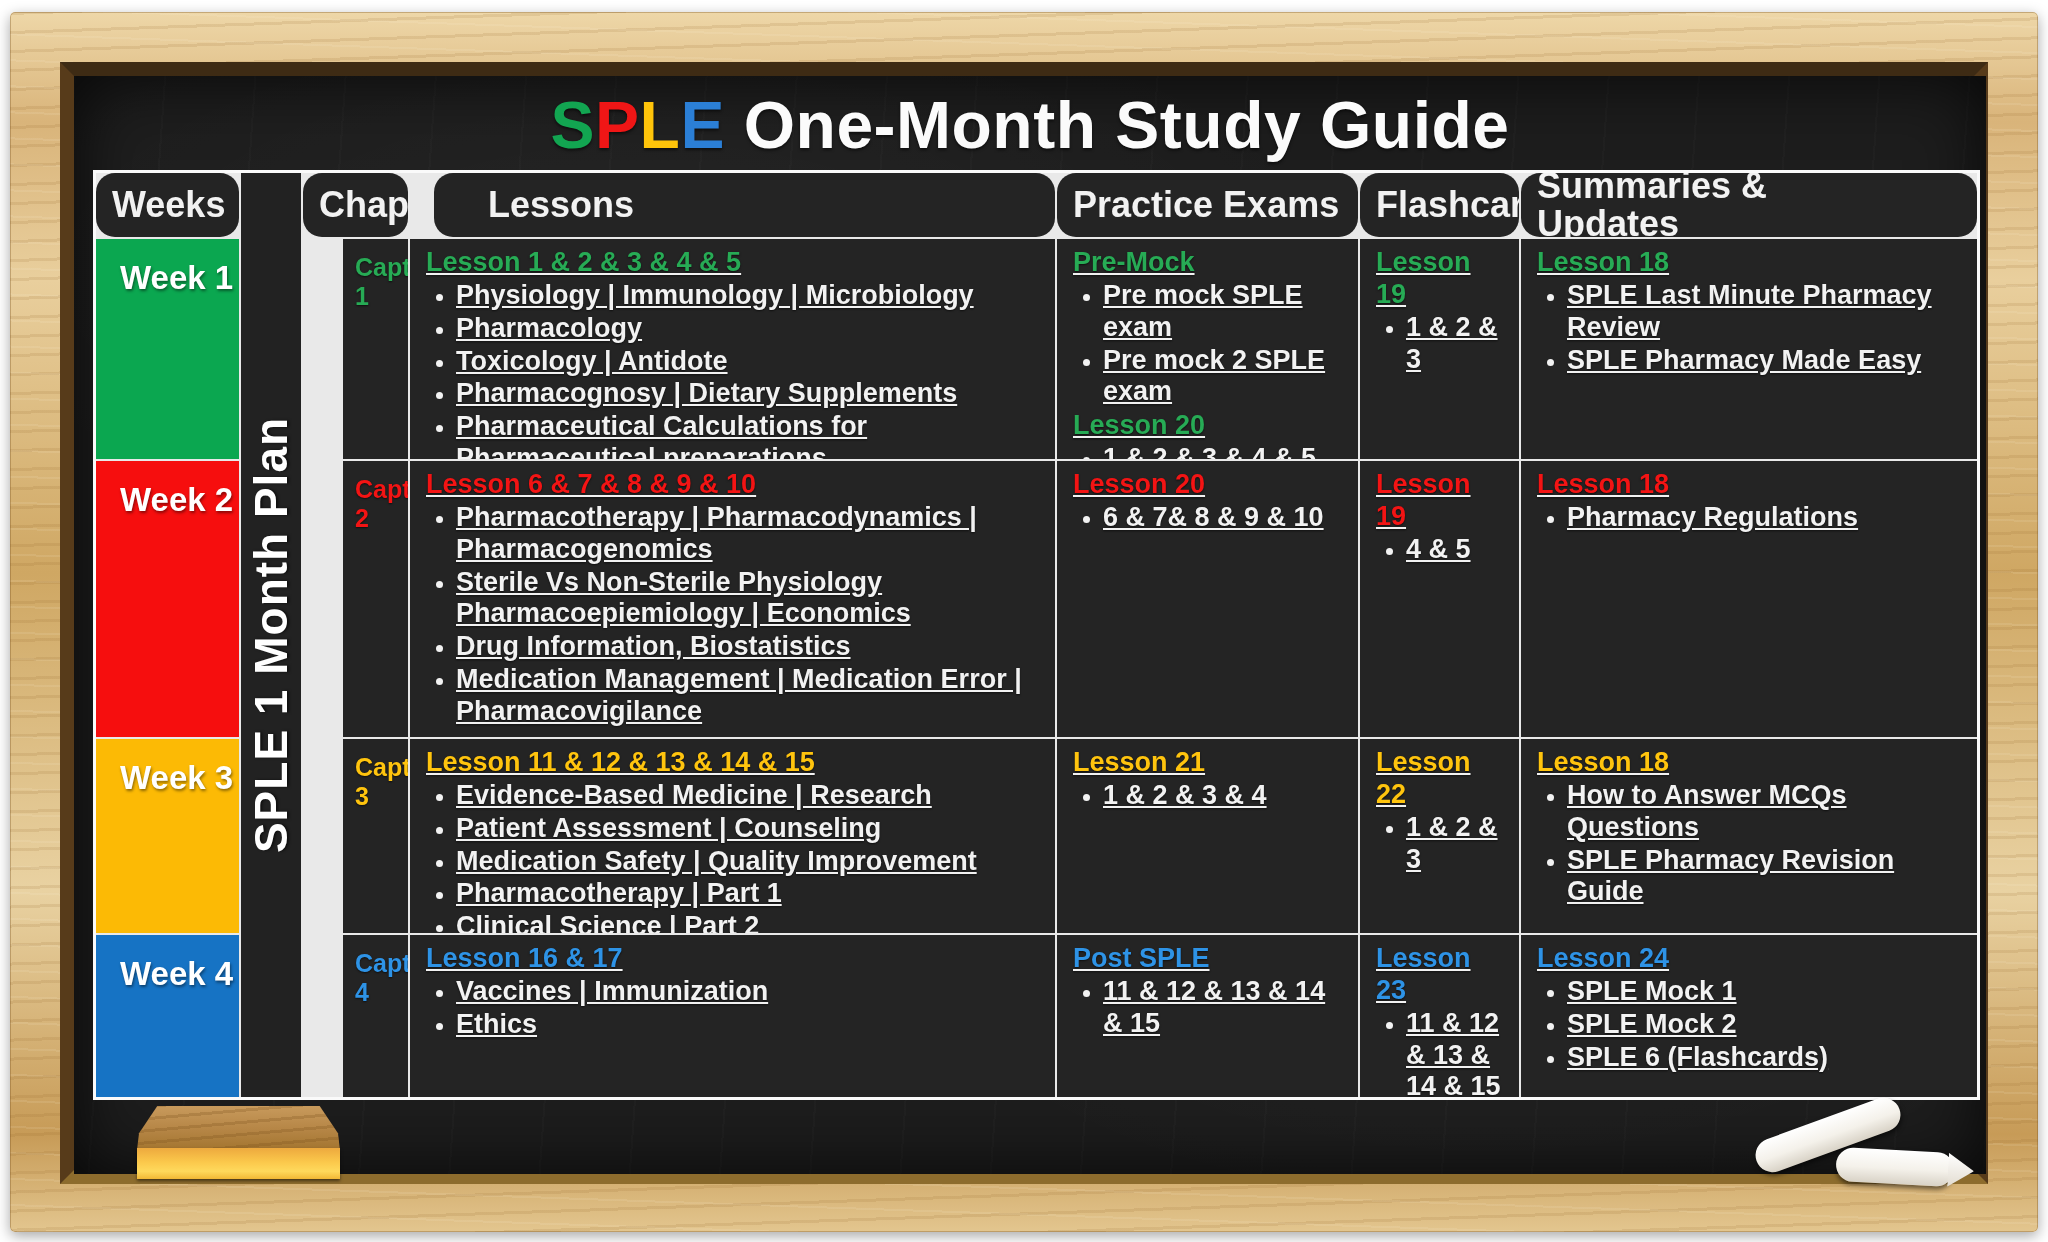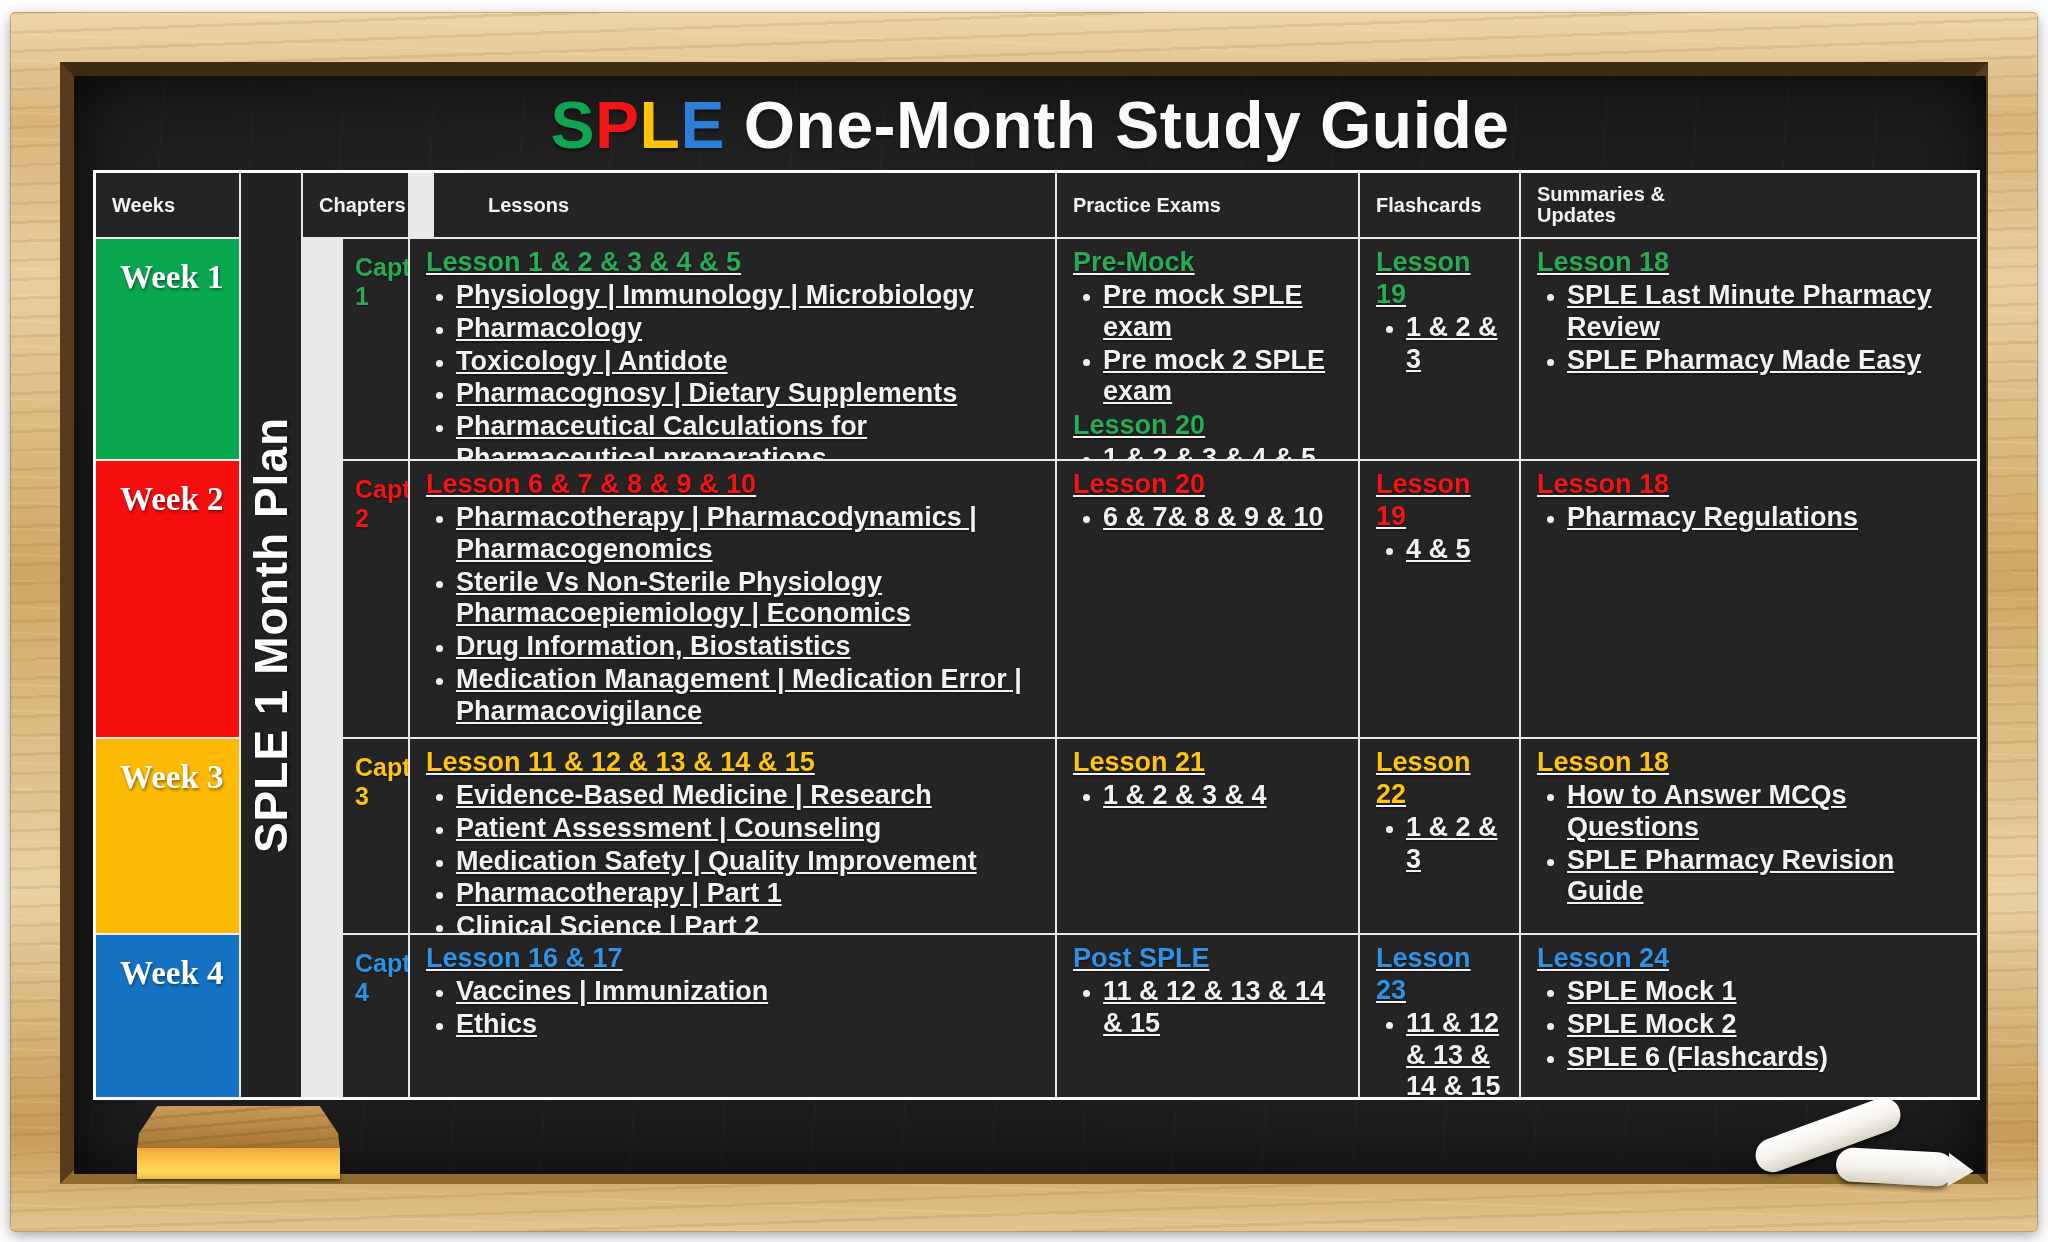--- a/index.html
+++ b/index.html
@@ -40,30 +40,30 @@
   }
   
   .table{
     position:absolute;left:93px;top:170px;width:1887px;height:930px;box-sizing:border-box;
     border:3px solid #fafafa;background:#e9e9e9;
     display:grid;gap:2px;
     grid-template-columns:143px 60px 105px 645px 301px 159px 456px;
     grid-template-rows:64px 220px 276px 194px 162px;
   }
   .cell{background:#242424;color:#f2f2f2;overflow:hidden;box-sizing:border-box;}
-  .hcell{display:flex;align-items:center;padding-left:16px;font-size:20px;white-space:pre-line;line-height:1.05;}
+  .hcell{display:flex;align-items:center;padding-left:16px;font-size:36px;white-space:pre-line;line-height:1.05;border-radius:19px;}
   .hcell.lessons{padding-left:54px;margin-left:24px;}
   .strip{grid-column:2;grid-row:1 / span 5;position:relative;background:#222222;}
   .strip-label{
     position:absolute;top:50%;left:50%;transform:translate(-50%,-50%) rotate(-90deg);
     white-space:nowrap;font-size:46px;color:#ffffff;letter-spacing:1px;
     text-shadow:0 2px 3px rgba(0,0,0,.6);
   }
   .weekcell{background:var(--cell,#444);display:block;padding:20px 0 15px 24px;font-size:33px;color:#fff;
-    text-shadow:1px 2px 3px rgba(0,0,0,.45);font-family:Liberation Serif, serif;}
+    text-shadow:1px 2px 3px rgba(0,0,0,.45);}
   .chapcell{padding:14px 4px 0 12px;font-size:25px;color:var(--accent,#fff);text-shadow:0 1px 2px rgba(0,0,0,.6);margin-left:40px;}
   .content{padding:6px 12px 6px 16px;font-size:27px;line-height:1.18;text-decoration:underline;}
   .cell-heading{color:var(--accent,#fff);margin:2px 0 1px 0;white-space:pre-line;text-shadow:0 1px 2px rgba(0,0,0,.6);}
   ul.bullets{margin:0 0 2px 0;padding-left:30px;list-style:disc outside;}
   ul.bullets li{margin:1px 0;white-space:pre-line;text-shadow:0 1px 2px rgba(0,0,0,.6);}
   ul.bullets li::marker{color:#f2f2f2;font-size:22px;}
   .gc1{grid-column:1}.gc3{grid-column:3}.gc4{grid-column:4}.gc5{grid-column:5}.gc6{grid-column:6}.gc7{grid-column:7}
   .gr1{grid-row:1}.gr2{grid-row:2}.gr3{grid-row:3}.gr4{grid-row:4}.gr5{grid-row:5}
   
   .pedestal-top{

